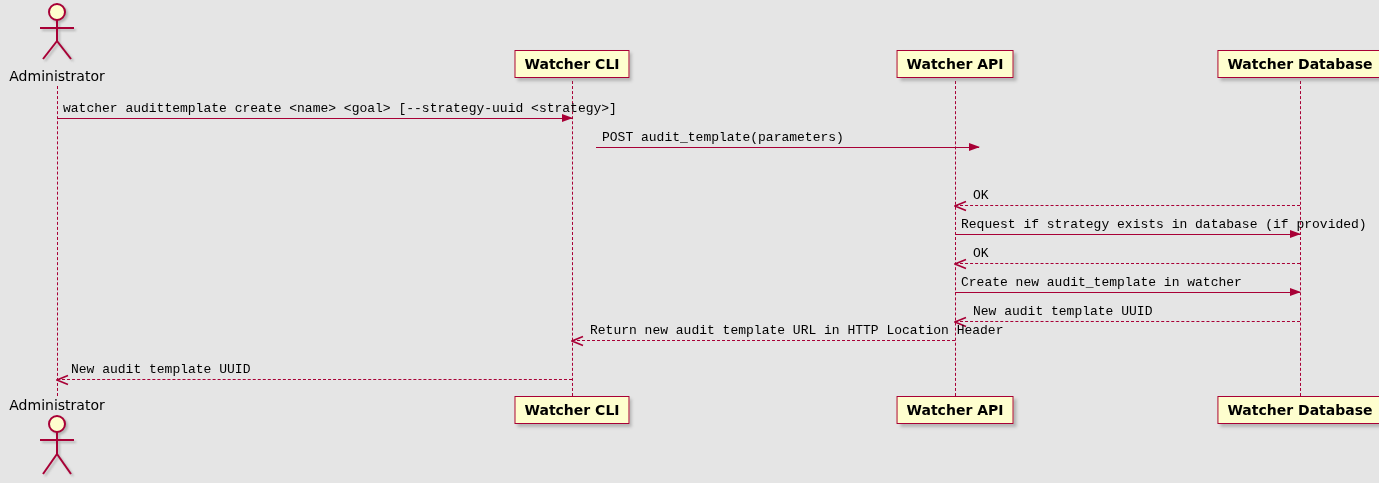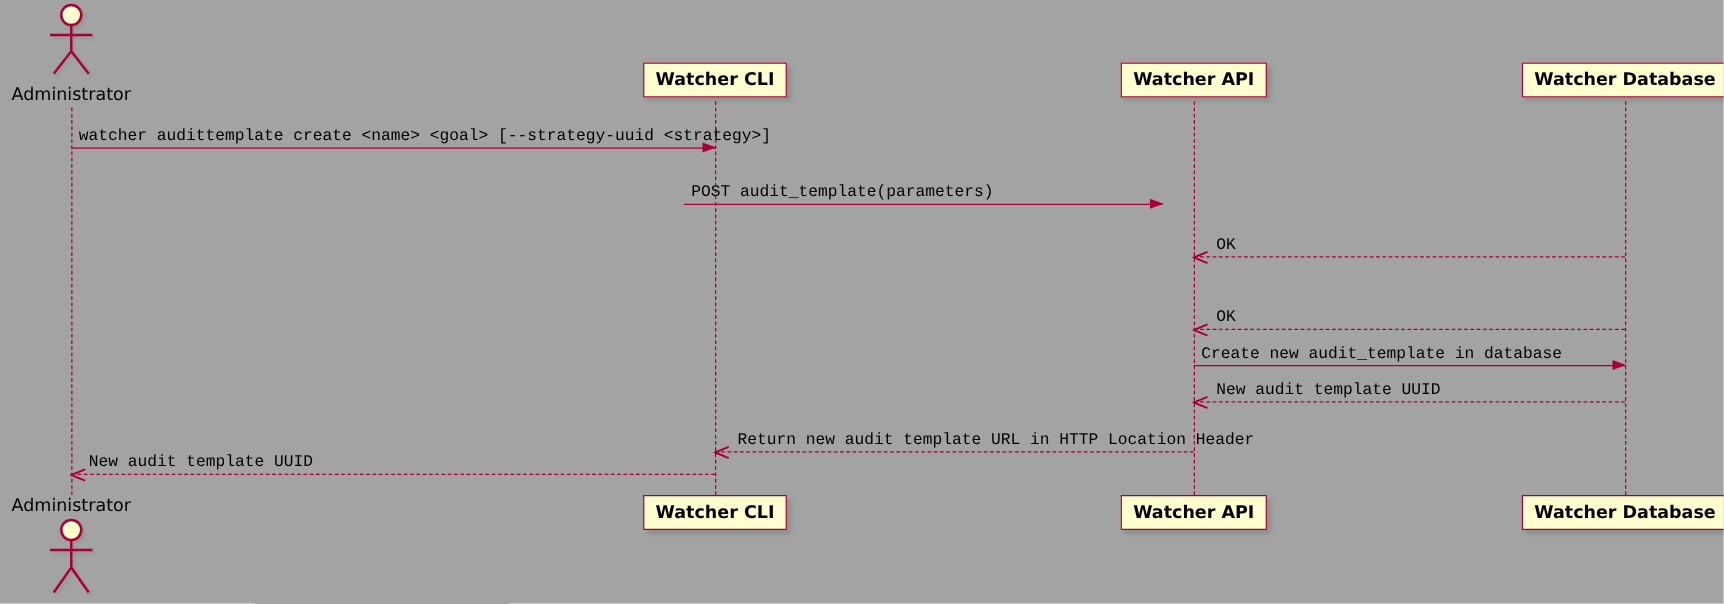--- a/index.html
+++ b/index.html
@@ -1,17 +1,17 @@
 <!DOCTYPE html>
 <html><head>
 <meta charset="utf-8">
 <style>
   html,body { margin:0; padding:0; background:#ffffff; }
   .canvas {
-    position:relative; width:1379px; height:483px; background:#a3a3a3;
+    position:relative; width:1379px; height:483px; background:#e5e5e5;
     font-family:"DejaVu Sans", sans-serif; overflow:hidden;
   }
   .lifeline {
     position:absolute; width:0; border-left:1px dashed #A80036;
   }
   .pbox {
     position:absolute; transform:translateX(-50%);
     background:#FEFECE; border:1.6px solid #A80036;
     padding:5px 9px 4px 9px; font-size:14px; line-height:17px; color:#000;
     white-space:nowrap; box-shadow:3px 3px 3px rgba(120,120,120,0.45);font-weight:bold;
@@ -62,64 +62,70 @@
   <div class="pbox" style="left:955px; top:50px;">Watcher API</div>
   <div class="pbox" style="left:1300px; top:50px;">Watcher Database</div>
 
   <div class="message" style="left:57px; top:101px; width:515px;">
     <div class="msg-label">watcher audittemplate create &lt;name&gt; &lt;goal&gt; [--strategy-uuid &lt;strategy&gt;]</div>
     <div class="msg-line">
       <span class="arrow-right"></span>
     </div>
   </div>
 
-  <div class="message" style="left:547px; top:130px; width:383px;margin-top:16px;">
+  <div class="message" style="left:596px; top:130px; width:383px;">
     <div class="msg-label">POST audit_template(parameters)</div>
     <div class="msg-line">
       <span class="arrow-right"></span>
     </div>
   </div>
 
 
   <div class="message" style="left:955px; top:188px; width:345px;">
     <div class="msg-label reply">OK</div>
     <div class="msg-line dashed">
       <svg class="arrow-left-svg" width="13" height="12">
         <path d="M12,1.5 L1,6 L12,10.5" stroke="#A80036" stroke-width="1.6" fill="none"></path>
       </svg>
     </div>
   </div>
 
+  <div class="message" style="left:955px; top:217px; width:345px;">
+    <div class="msg-label">Request if strategy exists in database (if provided)</div>
+    <div class="msg-line">
+      <span class="arrow-right"></span>
+    </div>
+  </div>
 
   <div class="message" style="left:955px; top:246px; width:345px;">
     <div class="msg-label reply">OK</div>
     <div class="msg-line dashed">
       <svg class="arrow-left-svg" width="13" height="12">
         <path d="M12,1.5 L1,6 L12,10.5" stroke="#A80036" stroke-width="1.6" fill="none"></path>
       </svg>
     </div>
   </div>
 
   <div class="message" style="left:955px; top:275px; width:345px;">
-    <div class="msg-label">Create new audit_template in database</div>
+    <div class="msg-label">Create new audit_template in watcher</div>
     <div class="msg-line">
       <span class="arrow-right"></span>
     </div>
   </div>
 
   <div class="message" style="left:955px; top:304px; width:345px;">
     <div class="msg-label reply">New audit template UUID</div>
     <div class="msg-line dashed">
       <svg class="arrow-left-svg" width="13" height="12">
         <path d="M12,1.5 L1,6 L12,10.5" stroke="#A80036" stroke-width="1.6" fill="none"></path>
       </svg>
     </div>
   </div>
 
-  <div class="message" style="left:572px; top:344px; width:383px;">
+  <div class="message" style="left:572px; top:323px; width:383px;">
     <div class="msg-label reply">Return new audit template URL in HTTP Location Header</div>
     <div class="msg-line dashed">
       <svg class="arrow-left-svg" width="13" height="12">
         <path d="M12,1.5 L1,6 L12,10.5" stroke="#A80036" stroke-width="1.6" fill="none"></path>
       </svg>
     </div>
   </div>
 
   <div class="message" style="left:57px; top:362px; width:515px;">
     <div class="msg-label reply-far">New audit template UUID</div>

